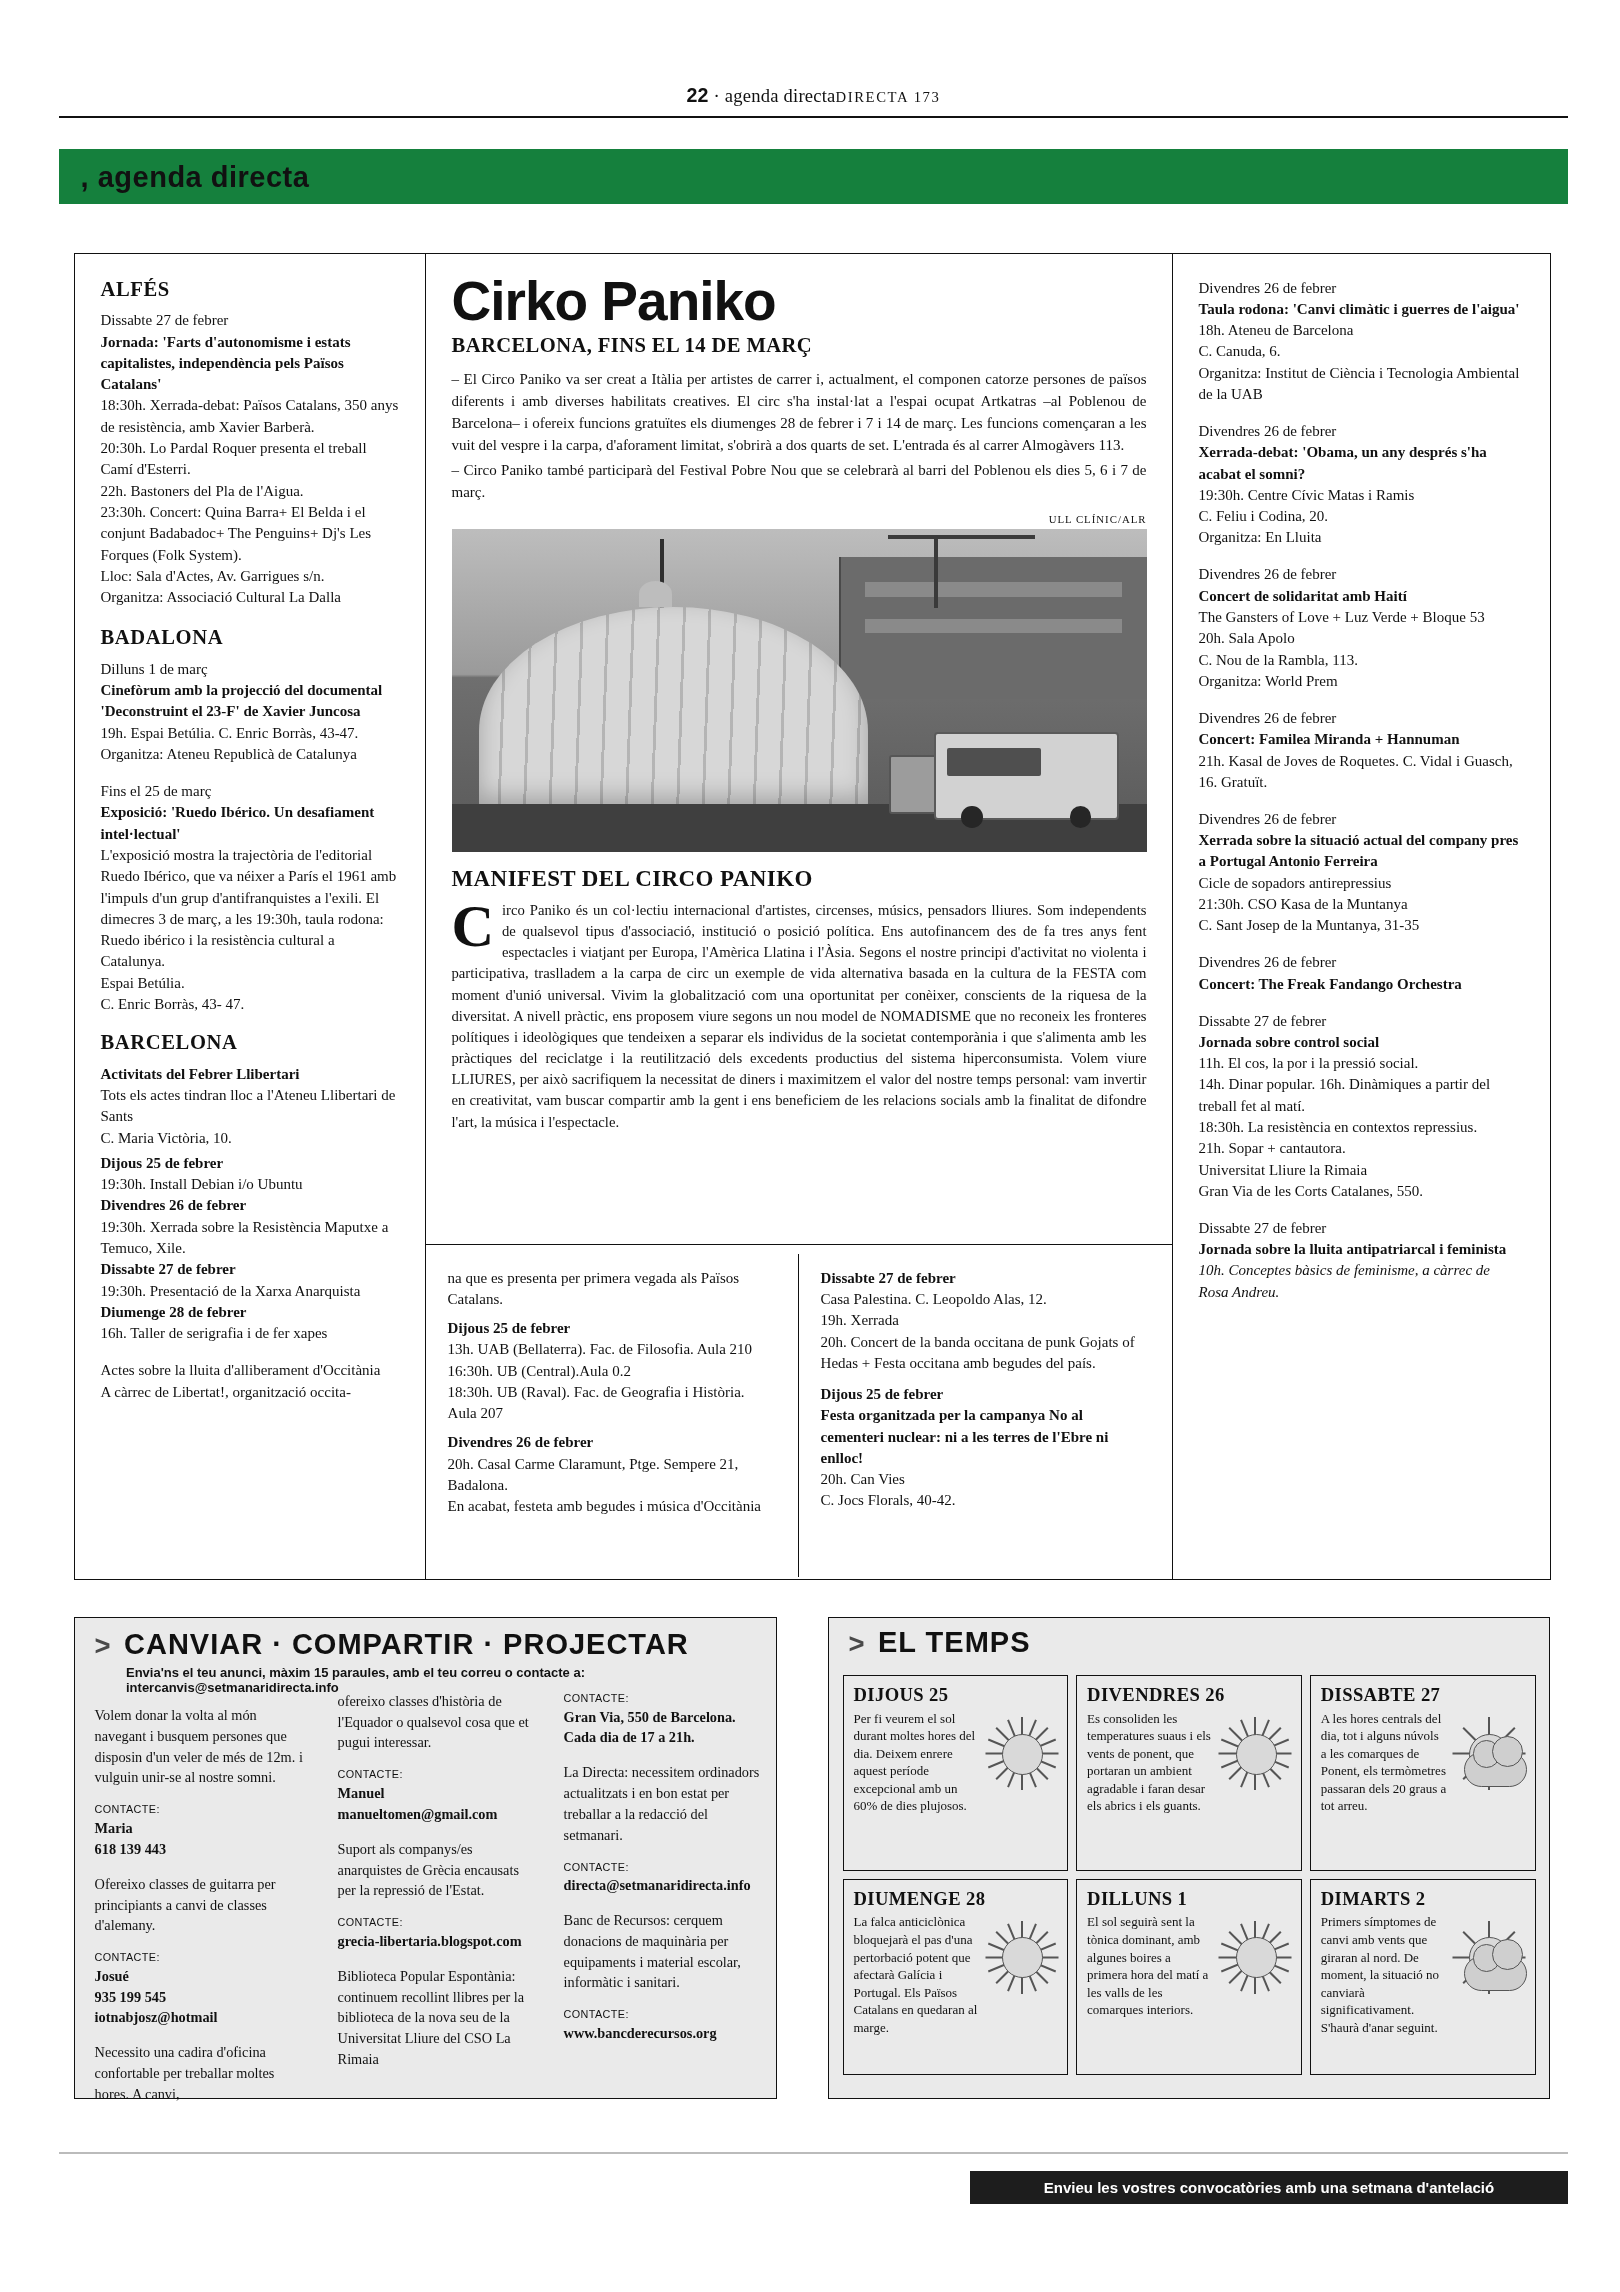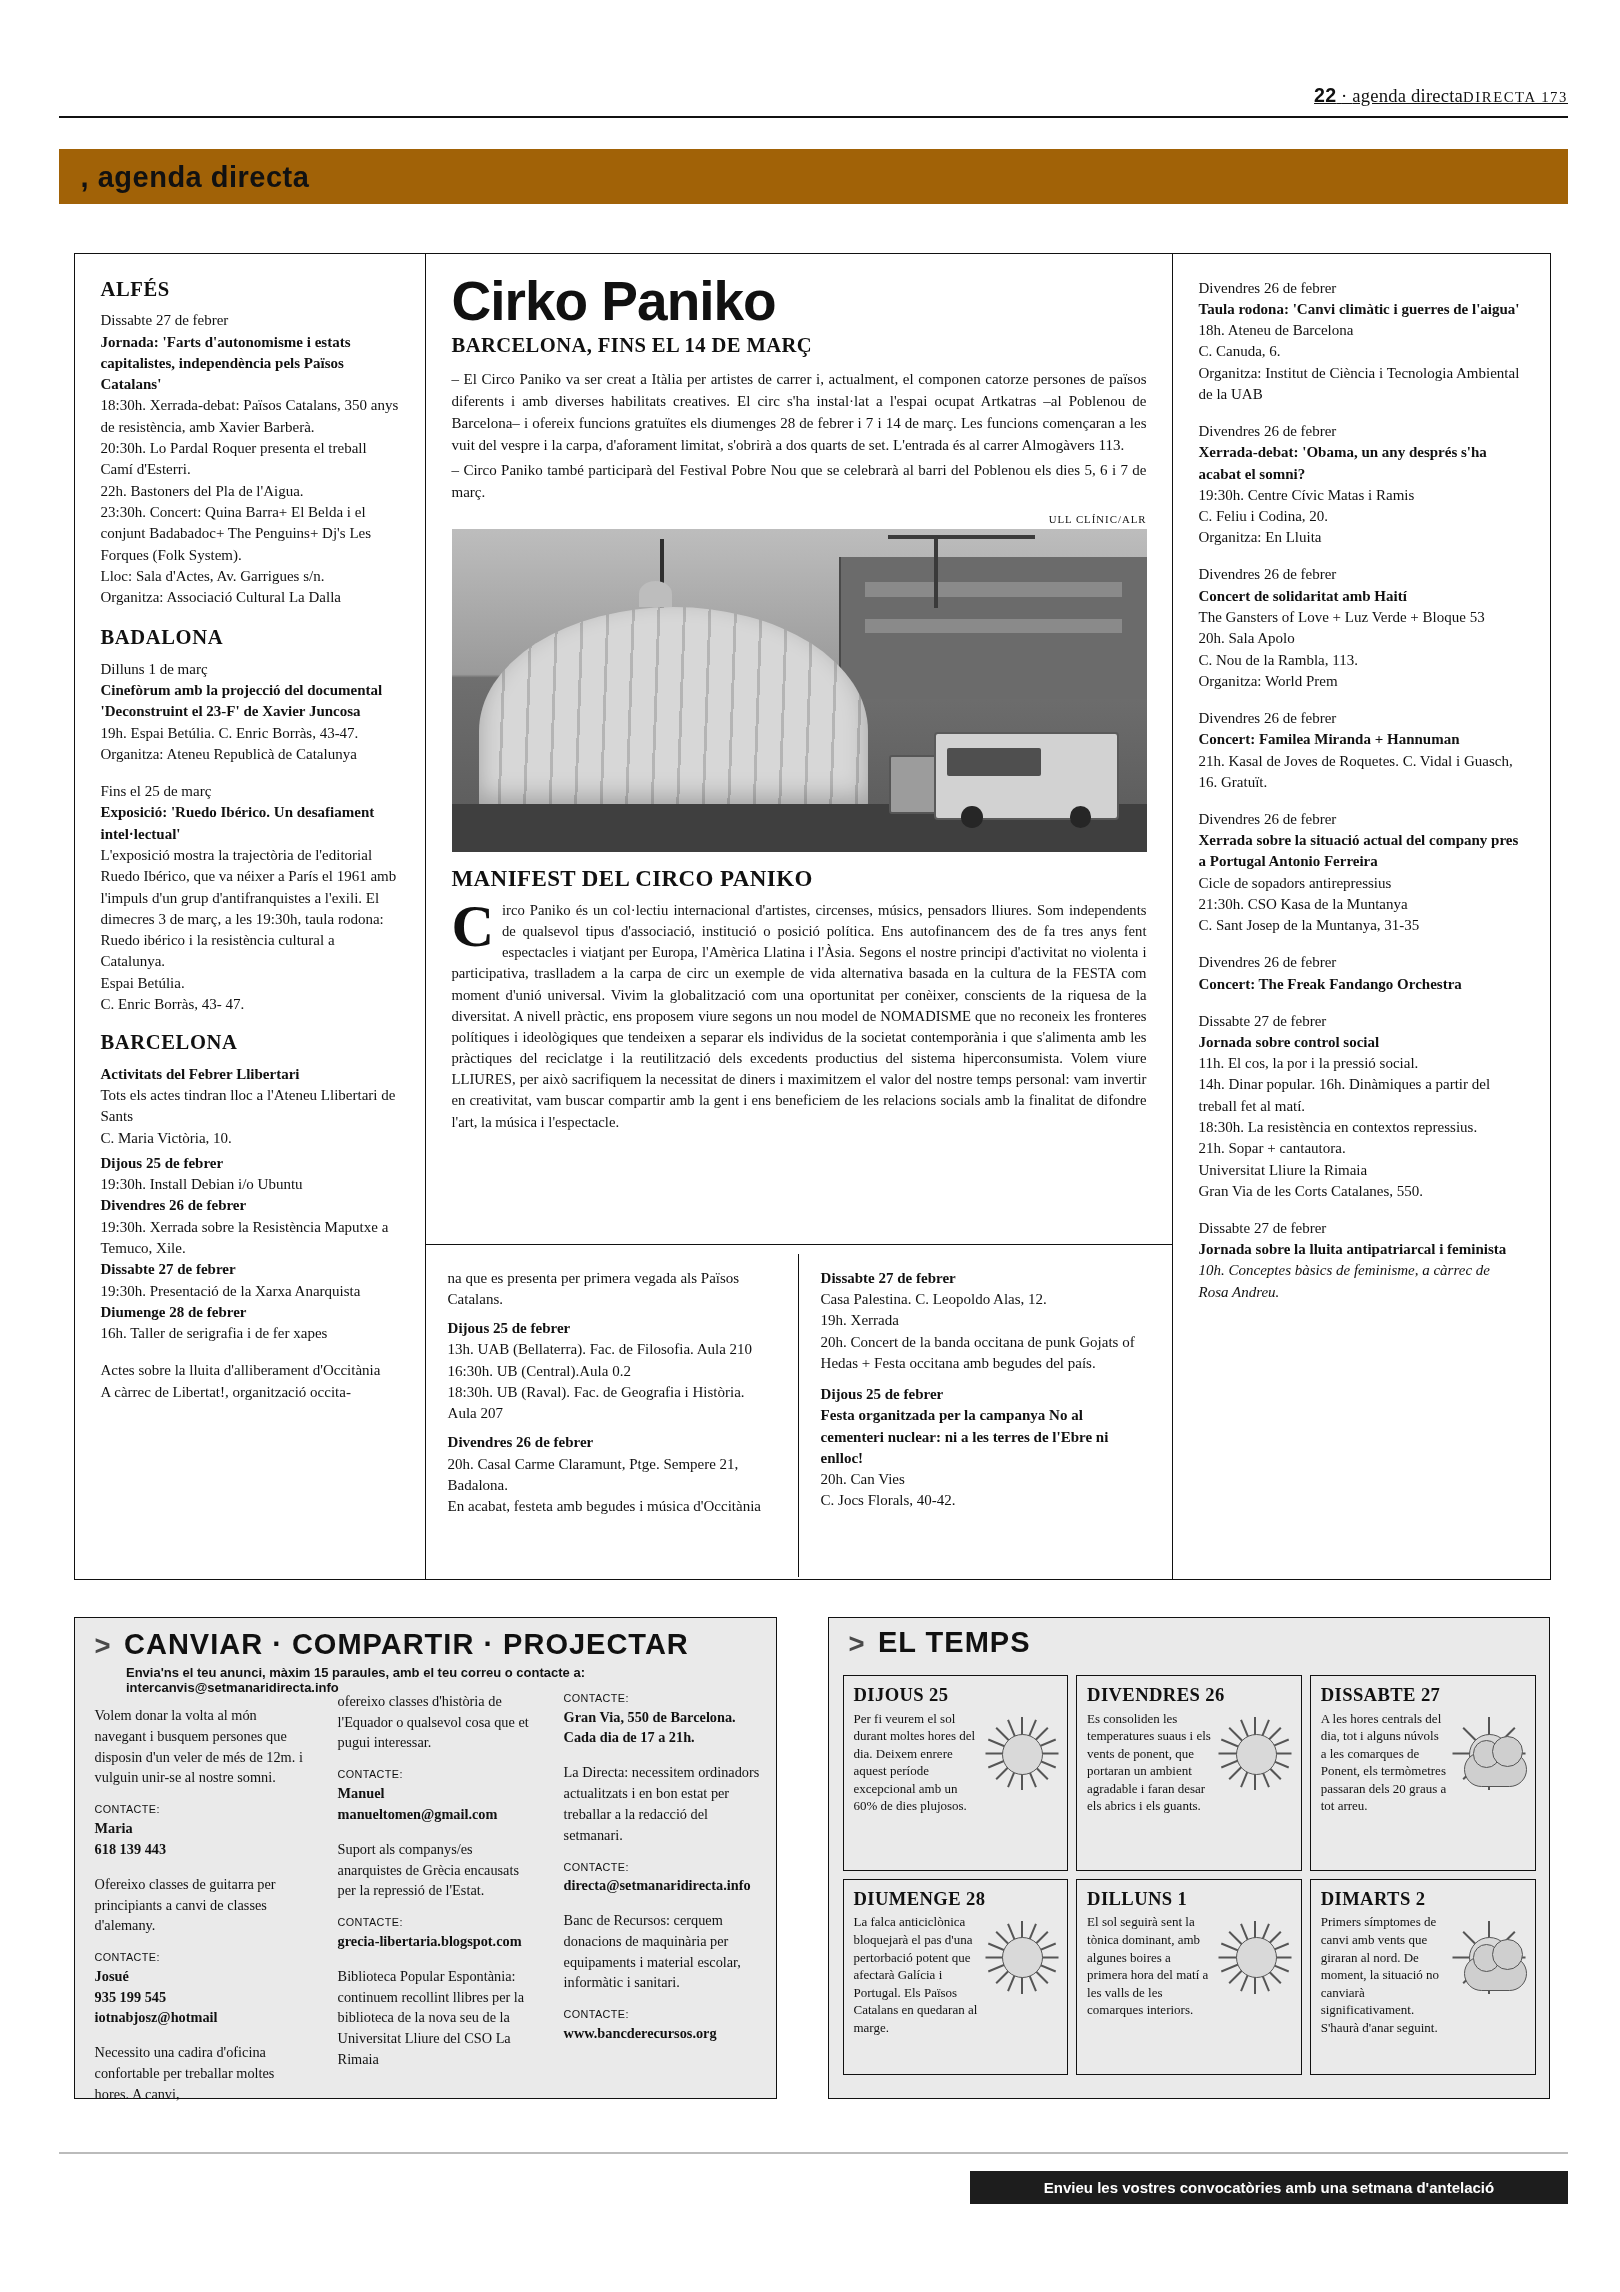--- a/index.html
+++ b/index.html
@@ -1,26 +1,26 @@
 <!DOCTYPE html>
 <html><head>
 <meta charset="utf-8">
 <style>
   html,body{margin:0;padding:0;background:#fff;}
   body{width:1620px;height:2293px;font-family:"Liberation Serif",serif;color:#111;}
   .page{position:relative;width:1620px;height:2293px;box-sizing:border-box;padding:0;}
 
   
-  .masthead{position:absolute;left:59px;top:84px;width:1509px;display:flex;justify-content:flex-end;align-items:baseline;text-decoration:underline;}
+  .masthead{position:absolute;left:59px;top:84px;width:1509px;display:flex;justify-content:center;align-items:baseline;}
   .mast-left{font-size:18.6px;letter-spacing:0.2px;}
   .mast-left b{font-family:"Liberation Sans",sans-serif;font-weight:bold;font-size:19.6px;}
   .mast-right{font-size:14.7px;letter-spacing:1.6px;}
   .hdr-rule{position:absolute;left:59px;top:116px;width:1509px;height:2px;background:#111;}
 
-  .titleband{position:absolute;left:59px;top:149px;width:1509px;height:55px;background:#a16207;}
+  .titleband{position:absolute;left:59px;top:149px;width:1509px;height:55px;background:#15803d;}
   .titleband .t{position:absolute;left:21.6px;top:11.8px;font-family:"Liberation Sans",sans-serif;font-weight:bold;font-size:29px;letter-spacing:0.5px;color:#111;}
 
   
   .mainbox{position:absolute;left:74px;top:253px;width:1475px;height:1325px;border:1px solid #111;}
   .vline{position:absolute;top:0;width:1px;height:100%;background:#111;}
 
   .colA{position:absolute;left:0;top:0;width:350px;height:100%;box-sizing:border-box;padding:23.5px 25.5px 0 25.5px;}
   .colB{position:absolute;left:351px;top:0;width:746px;height:100%;box-sizing:border-box;padding:19.6px 25.5px 0 25.5px;}
   .colC{position:absolute;left:1098px;top:0;width:376px;height:100%;box-sizing:border-box;padding:23.5px 25.5px 0 25.5px;}
 

